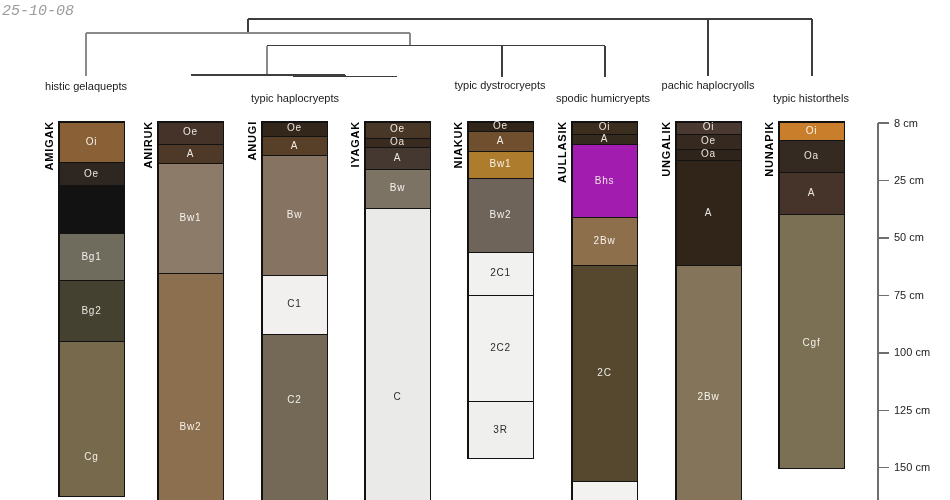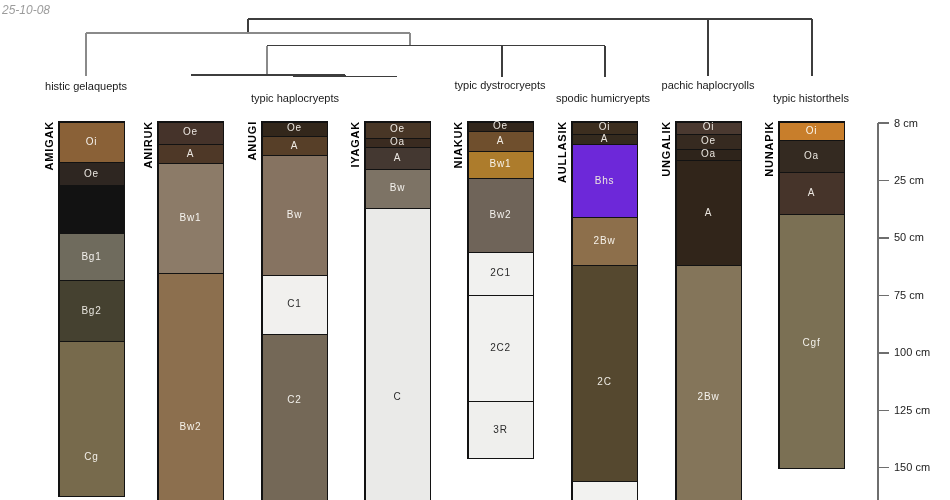--- a/index.html
+++ b/index.html
@@ -1,20 +1,20 @@
 <!DOCTYPE html>
 <html><head>
 <meta charset="utf-8">
 <style>
   html,body{margin:0;padding:0;background:#ffffff;}
   #canvas{position:relative;width:950px;height:500px;background:#ffffff;overflow:hidden;
           font-family:"Liberation Sans",sans-serif;}
   .seg{position:absolute;}
   .taxon{position:absolute;width:160px;text-align:center;font-size:11px;color:#1a1a1a;line-height:13px;}
-  .timestamp{position:absolute;left:2px;top:3px;font-size:12px;font-style:italic;color:#9c9c9c;}
+  .timestamp{position:absolute;left:2px;top:3px;font-size:15px;font-style:italic;color:#9c9c9c;font-family:Liberation Mono, monospace;}
   .pcol{position:absolute;background:#121212;}
   .horizon{position:absolute;left:1.5px;}
   .hlabel{position:absolute;left:0;right:0;text-align:center;font-size:10px;letter-spacing:0.8px;line-height:14px;}
   .pname{position:absolute;width:84px;height:14px;transform:rotate(-90deg);transform-origin:0 0;
          font-size:11px;font-weight:bold;letter-spacing:0.8px;color:#000;text-align:right;line-height:14px;}
   .axis-line{position:absolute;background:#6e6e6e;}
   .tick{position:absolute;background:#6e6e6e;}
   .tick-label{position:absolute;font-size:11px;color:#1c1c1c;line-height:13px;white-space:nowrap;}
 </style>
 </head>
@@ -139,28 +139,28 @@
         </div>
       </div>
       <div class="pname" style="left: 555px; top: 205px;">AULLASIK</div>
       <div class="pcol" style="left: 571px; top: 121px; width: 67px; height: 379px;">
         <div class="horizon" style="top: 1.5px; height: 11px; width: 64px; background: rgb(60, 46, 31);">
           <div class="hlabel" style="top: -2.5px; color: rgb(235, 230, 223);">Oi</div>
         </div>
         <div class="horizon" style="top: 14px; height: 8.5px; width: 64px; background: rgb(52, 42, 30);">
           <div class="hlabel" style="top: -3px; color: rgb(233, 228, 221);">A</div>
         </div>
-        <div class="horizon" style="top: 24px; height: 71.5px; width: 64px; background: #6d28d9;">
+        <div class="horizon" style="top: 24px; height: 71.5px; width: 64px; background: #a21caf;">
           <div class="hlabel" style="top: 29px; color: rgb(236, 230, 223);">Bhs</div>
         </div>
         <div class="horizon" style="top: 97px; height: 46.5px; width: 64px; background: rgb(141, 111, 75);">
           <div class="hlabel" style="top: 16px; color: rgb(246, 242, 234);">2Bw</div>
         </div>
         <div class="horizon" style="top: 145px; height: 214.5px; width: 64px; background: rgb(85, 72, 47);">
-          <div class="hlabel" style="top: 109px; color: rgb(238, 235, 227);">2C</div>
+          <div class="hlabel" style="top: 100px; color: rgb(238, 235, 227);">2C</div>
         </div>
         <div class="horizon" style="top: 361px; height: 18px; width: 64px; background: rgb(242, 242, 240);"></div>
       </div>
       <div class="pname" style="left: 659px; top: 205px;">UNGALIK</div>
       <div class="pcol" style="left: 675px; top: 121px; width: 67px; height: 379px;">
         <div class="horizon" style="top: 1.5px; height: 11px; width: 64px; background: rgb(74, 57, 48);">
           <div class="hlabel" style="top: -2.5px; color: rgb(236, 232, 226);">Oi</div>
         </div>
         <div class="horizon" style="top: 14px; height: 13.5px; width: 64px; background: rgb(54, 42, 32);">
           <div class="hlabel" style="top: -1px; color: rgb(233, 229, 222);">Oe</div>

